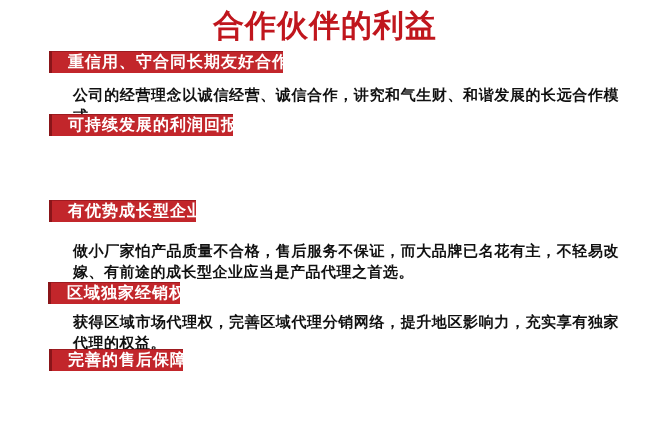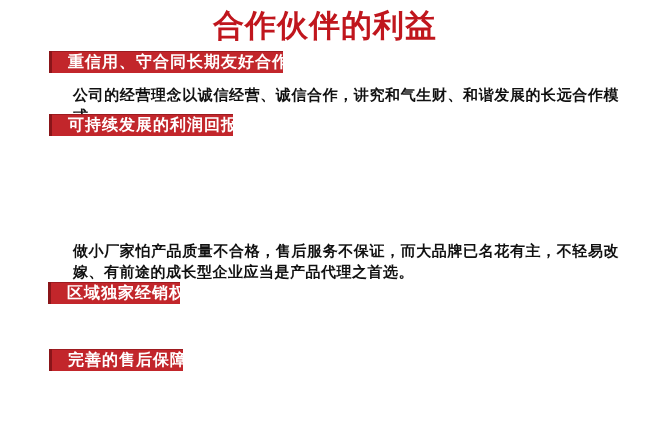--- a/index.html
+++ b/index.html
@@ -64,19 +64,21 @@
 
 <div class="page">
 
   <div class="page-title">合作伙伴的利益</div>
 
   <div class="sec-head h1">重信用、守合同长期友好合作</div>
   <div class="sec-body b1">公司的经营理念以诚信经营、诚信合作，讲究和气生财、和谐发展的长远合作模式。</div>
 
   <div class="sec-head h2">可持续发展的利润回报</div>
 
+  <div class="sec-head h3">有优势成长型企业</div>
   <div class="sec-body b3">做小厂家怕产品质量不合格，售后服务不保证，而大品牌已名花有主，不轻易改嫁、有前途的成长型企业应当是产品代理之首选。</div>
 
   <div class="sec-head h4">区域独家经销权</div>
+  <div class="sec-body b4">获得区域市场代理权，完善区域代理分销网络，提升地区影响力，充实享有独家代理的权益。</div>
 
   <div class="sec-head h5">完善的售后保障</div>
 
 </div>
 
 </body></html>

